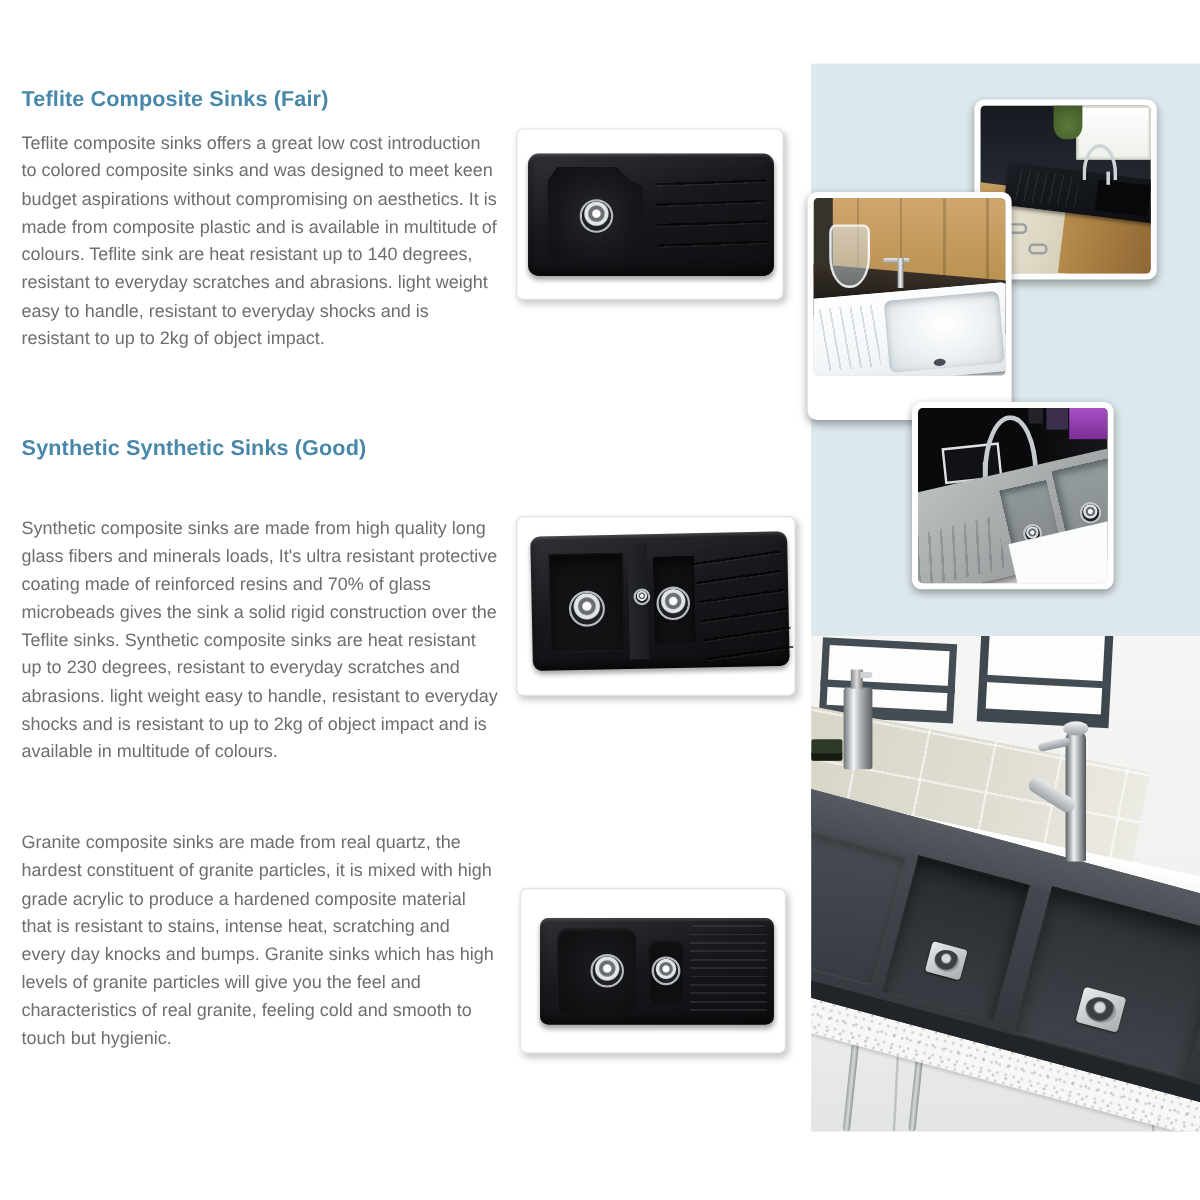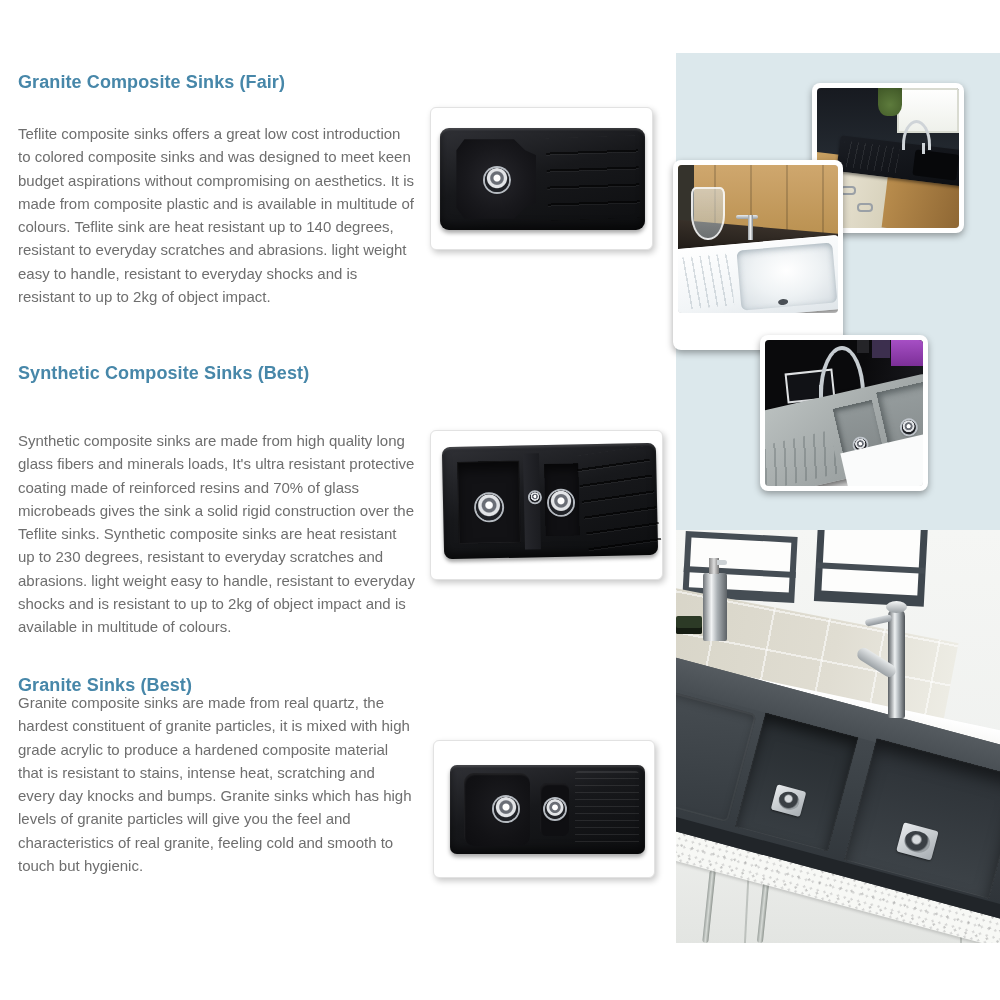--- a/index.html
+++ b/index.html
@@ -4,21 +4,21 @@
 <style>
   html,body{margin:0;padding:0;background:#ffffff;}
   .page{position:relative;width:1000px;height:1000px;background:#ffffff;overflow:hidden;
         font-family:"Liberation Sans",sans-serif;}
 
   
   .sec-h{position:absolute;left:18px;width:402px;margin:0;font-size:18px;font-weight:bold;
          color:#4787a9;letter-spacing:.1px;}
   .sec-p{position:absolute;left:18px;width:397px;margin:0;font-size:15px;line-height:23.25px;
          color:#6e6e6e;}
-  #h1{top:72px}  #p1{top:122px}
+  #h1{top:72px}  #p1{top:108px}
   #h2{top:363px} #p2{top:429px}
   #h3{top:675px} #p3{top:691px}
 
   
   .card{position:absolute;background:#ffffff;border:1px solid #e2e2e2;border-radius:6px;
         box-shadow:2px 3px 6px rgba(0,0,0,.22);}
   #card1{left:430px;top:107px;width:221px;height:141px;}
   #card2{left:430px;top:430px;width:231px;height:148px;}
   #card3{left:433px;top:740px;width:220px;height:136px;}
 
@@ -202,27 +202,26 @@
            background:linear-gradient(90deg,#9aa09c,#d6dad6 50%,#8e948f);}
   .bp-h1{left:30px;top:340px;height:73px;}
   .bp-h2{left:84px;top:352px;height:61px;}
   .bp-h3{left:306px;top:386px;height:27px;width:5px;transform:rotate(4deg);}
 </style>
 </head>
 <body>
 
 <div class="page">
 
-  <h2 class="sec-h" id="h1">Granite Composite Sinks (Fair)</h2>
+  <h2 class="sec-h" id="h1">Teflite Composite Sinks (Fair)</h2>
   <p class="sec-p" id="p1">Teflite composite sinks offers a great low cost introduction to colored composite sinks and was designed to meet keen budget aspirations without compromising on aesthetics. It is made from composite plastic and is available in multitude of colours. Teflite sink are heat resistant up to 140 degrees, resistant to everyday scratches and abrasions. light weight easy to handle, resistant to everyday shocks and is resistant to up to 2kg of object impact.</p>
 
-  <h2 class="sec-h" id="h2">Synthetic Composite Sinks (Best)</h2>
+  <h2 class="sec-h" id="h2">Synthetic Synthetic Sinks (Good)</h2>
   <p class="sec-p" id="p2">Synthetic composite sinks are made from high quality long glass fibers and minerals loads, It's ultra resistant protective coating made of reinforced resins and 70% of glass microbeads gives the sink a solid rigid construction over the Teflite sinks. Synthetic composite sinks are heat resistant up to 230 degrees, resistant to everyday scratches and abrasions. light weight easy to handle, resistant to everyday shocks and is resistant to up to 2kg of object impact and is available in multitude of colours.</p>
 
-  <h2 class="sec-h" id="h3">Granite Sinks (Best)</h2>
   <p class="sec-p" id="p3">Granite composite sinks are made from real quartz, the hardest constituent of granite particles, it is mixed with high grade acrylic to produce a hardened composite material that is resistant to stains, intense heat, scratching and every day knocks and bumps. Granite sinks which has high levels of granite particles will give you the feel and characteristics of real granite, feeling cold and smooth to touch but hygienic.</p>
 
   <div class="card" id="card1">
     <div class="sinkbase">
       <div class="c1-bowl"></div>
       <div class="c1-grooves"></div>
       <div class="drain d1"></div>
     </div>
   </div>
 

